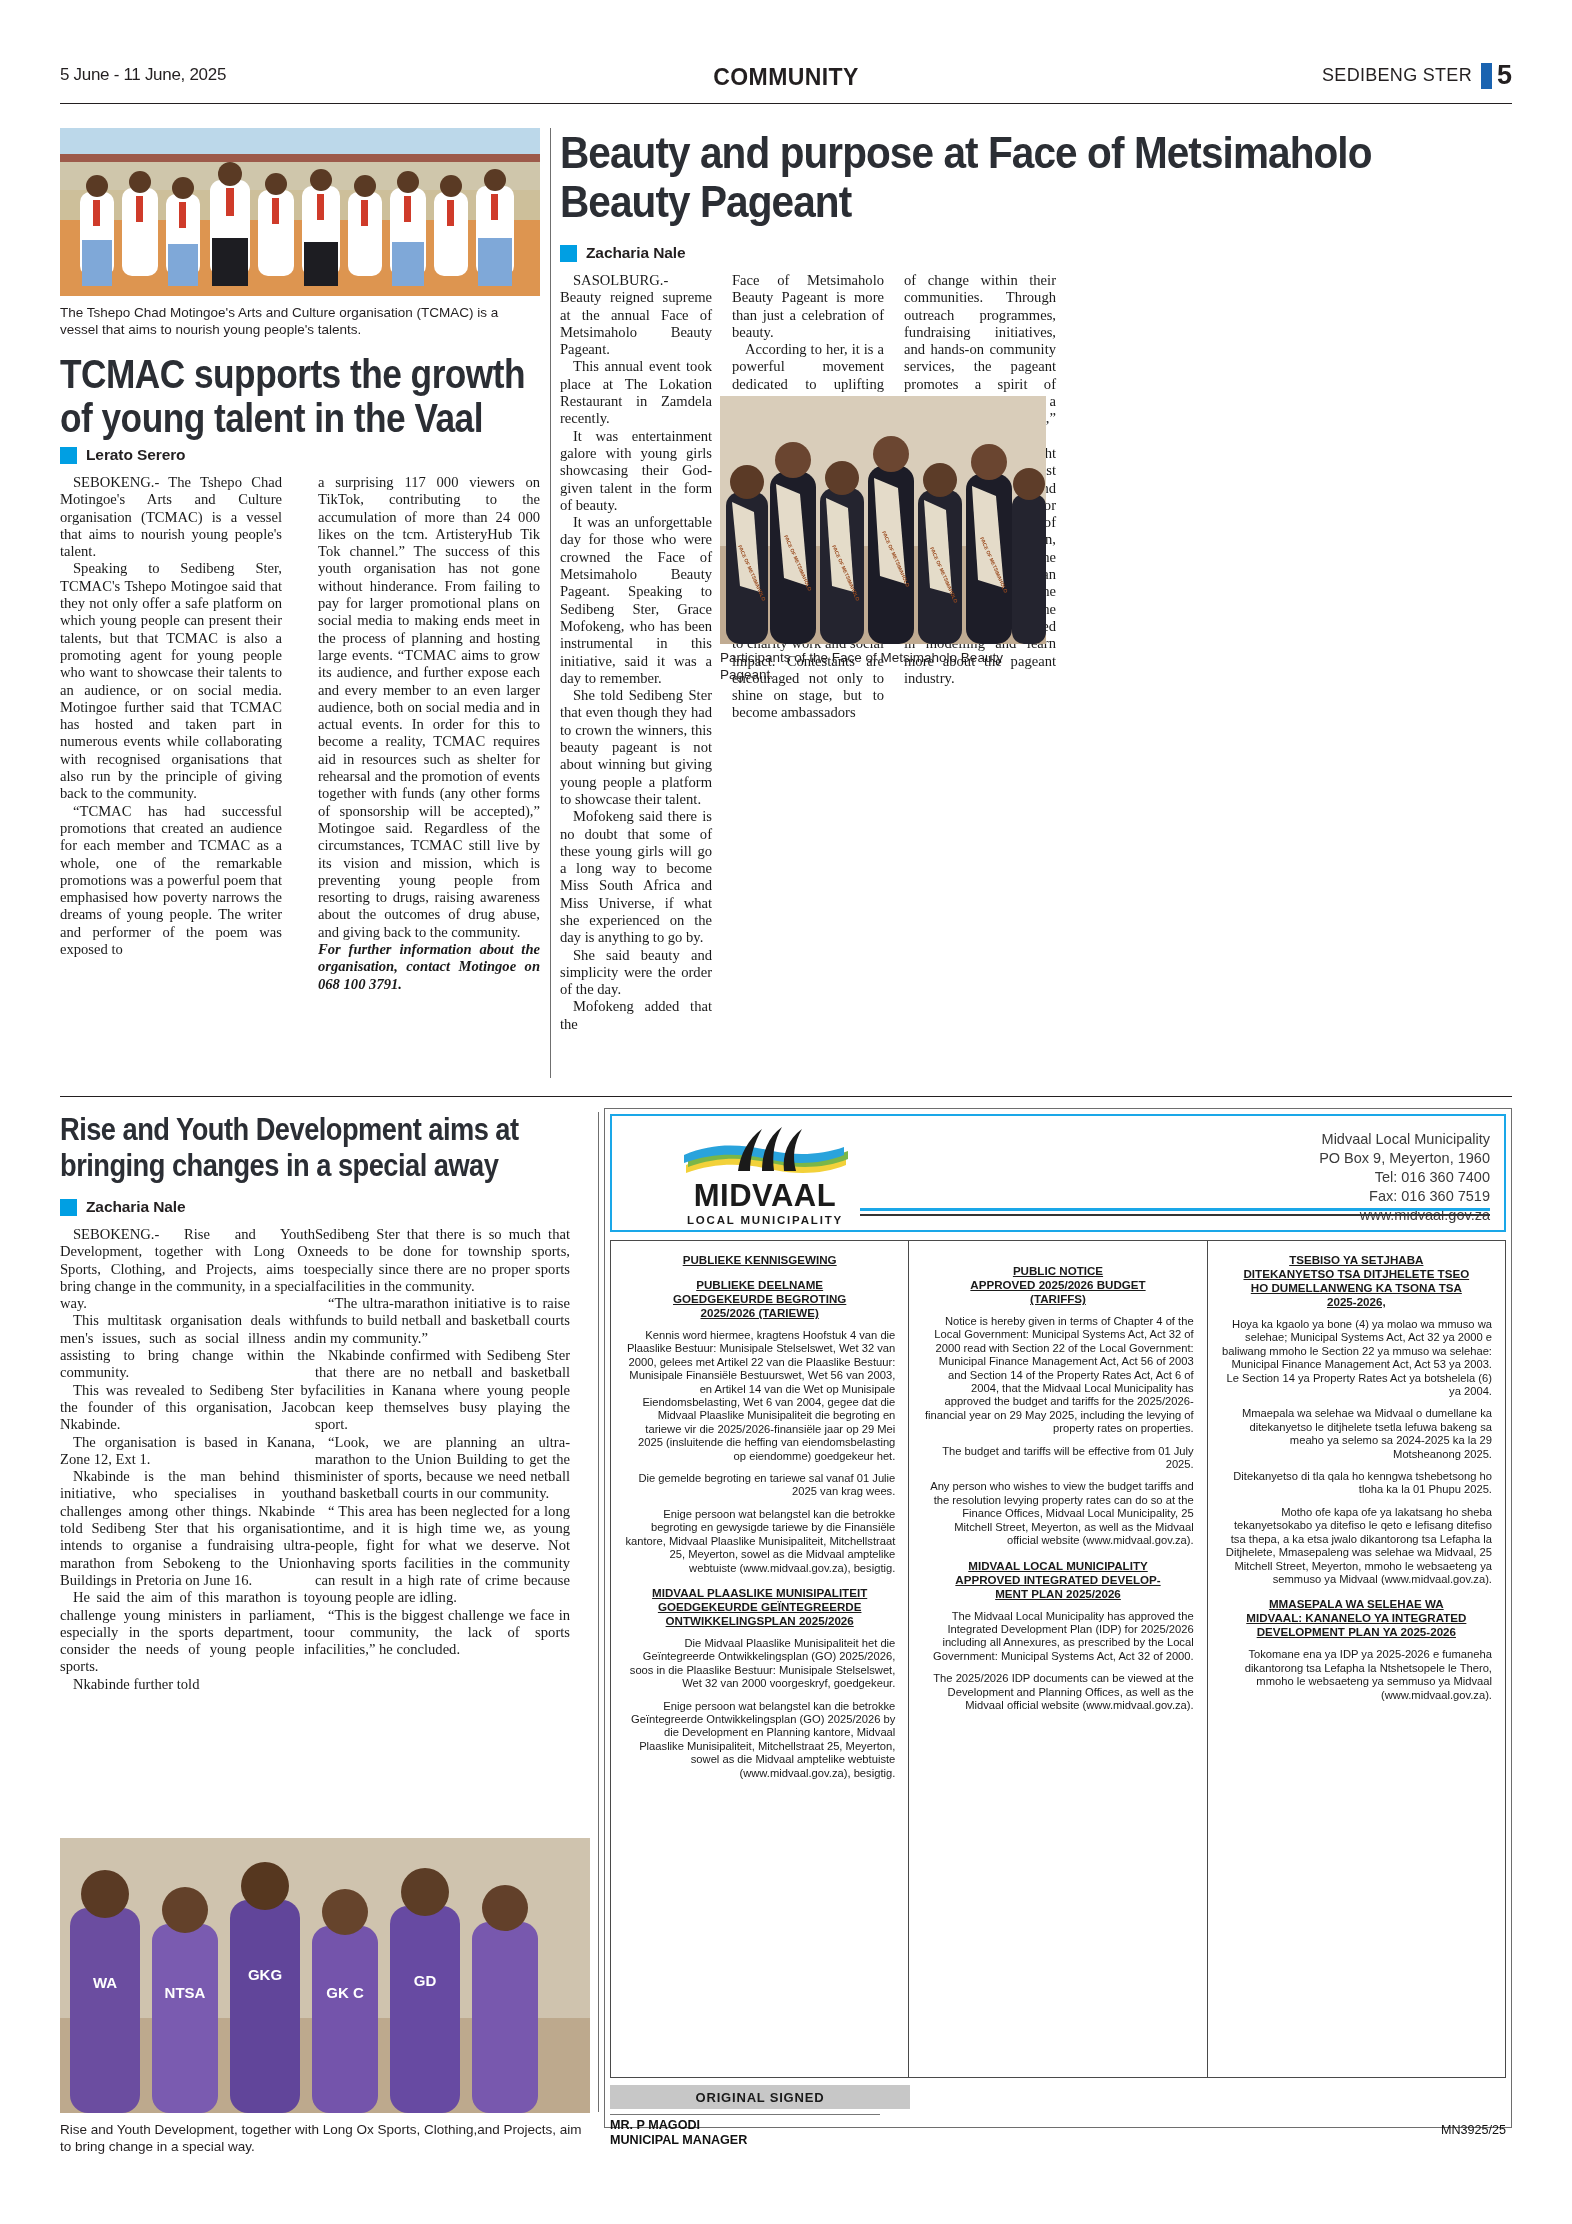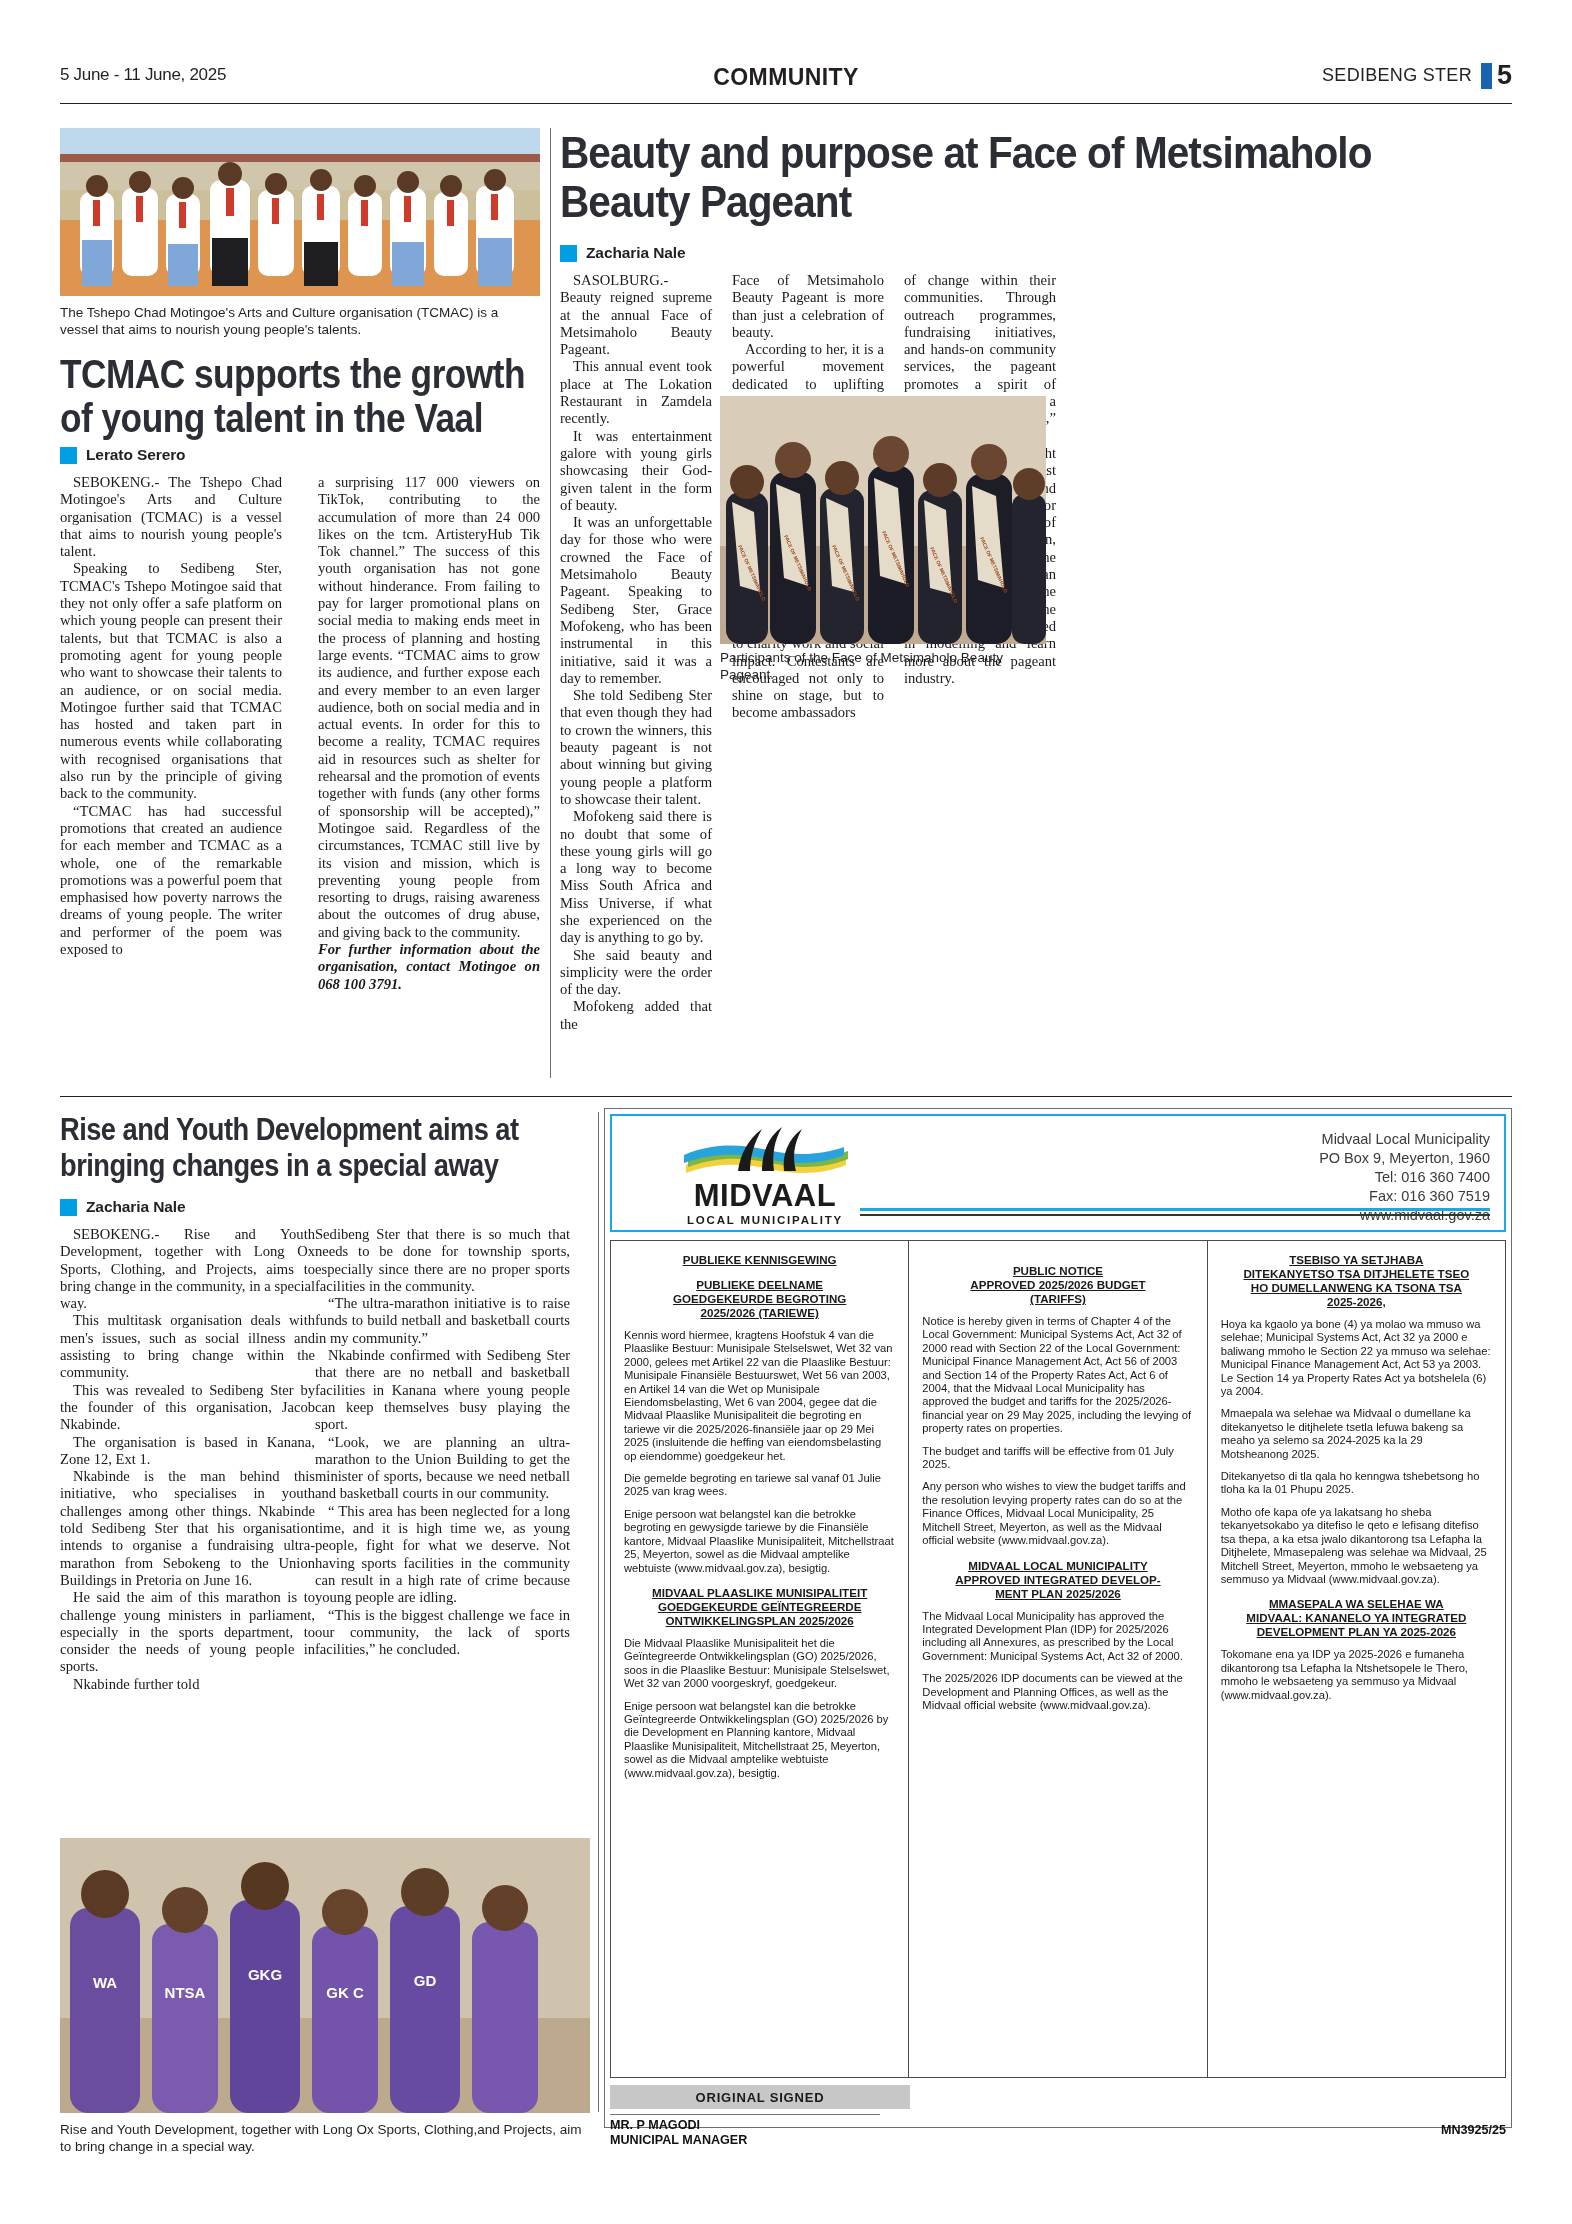--- a/index.html
+++ b/index.html
@@ -167,41 +167,41 @@
     font-family:"Liberation Sans", sans-serif;
     font-size:11.2px; line-height:13.4px; color:#1a1a1a;
     text-align:center;
   }
   #mid-notices .ncol + .ncol { border-left:1px solid #4a4a4a; }
   .nh {
     font-weight:700; text-decoration:underline; text-align:center;
     font-size:11.6px; line-height:14px;
   }
   .nb { text-align:justify; margin-top:9px; }
-  .nb.ctr { text-align:left; }
+  .nb.ctr { text-align:right; }
   .sp { height:11px; }
 
   #mid-signed {
     margin-top:7px; position:relative; height:52px;
   }
   #mid-signed .stamp {
     width:300px; height:24px; background:#c7c7c7;
     font-family:"Liberation Sans", sans-serif;
     font-size:13px; font-weight:700; letter-spacing:0.8px;
     display:flex; align-items:center; justify-content:center; color:#1a1a1a;
   }
   #mid-signed .sigline { width:270px; border-top:1px solid #777; margin-top:5px; }
   #mid-signed .nm {
     font-family:"Liberation Sans", sans-serif; font-size:12.6px;
     font-weight:700; line-height:15px; margin-top:3px; color:#111;
   }
   #mid-ref {
     position:absolute; right:0; bottom:0;
     font-family:"Liberation Sans", sans-serif;
-    font-size:12.6px; font-weight:700; color:#111;
+    font-size:12.6px; font-weight:400; color:#111;
   }
 
   
   .pg-photo { background:#cbb9a8; position:relative; overflow:hidden; }
   .pg-photo .bg { position:absolute; inset:0; background:linear-gradient(160deg,#e9e2d8,#cdbba7 55%,#b9a58e); }
   .rs-photo .bg { position:absolute; inset:0; background:linear-gradient(#d8cfc0,#c9b79f 48%,#b9a88f); }
 </style>
 </head>
 <body>
 

